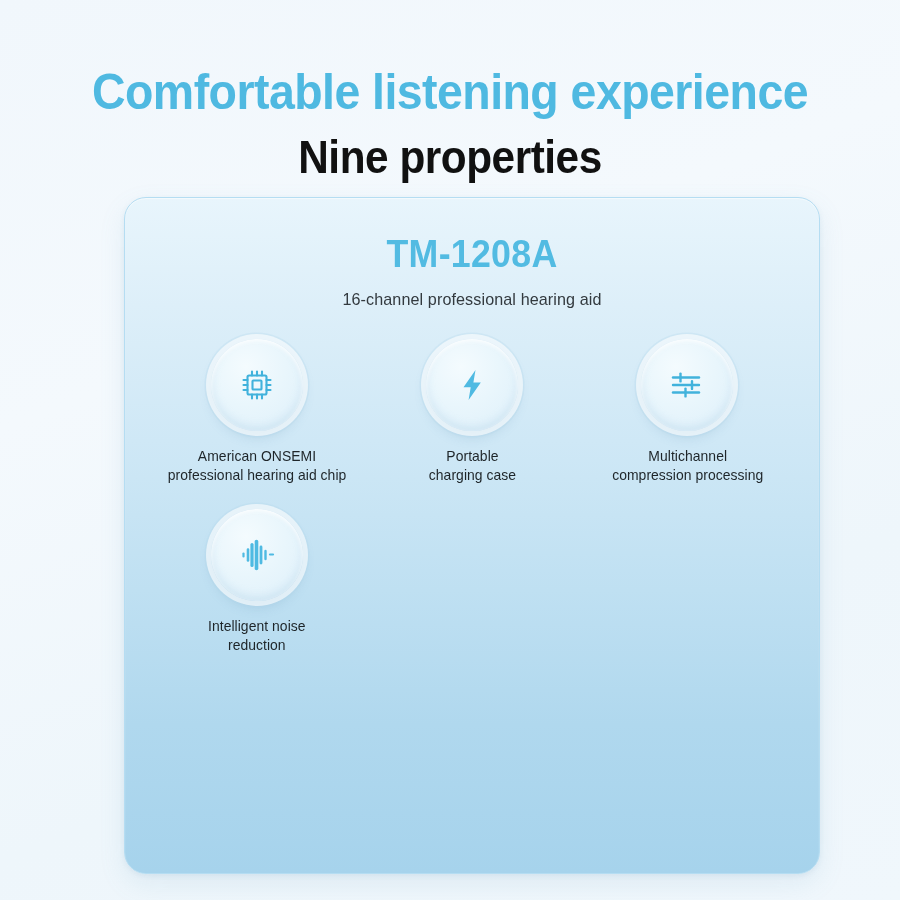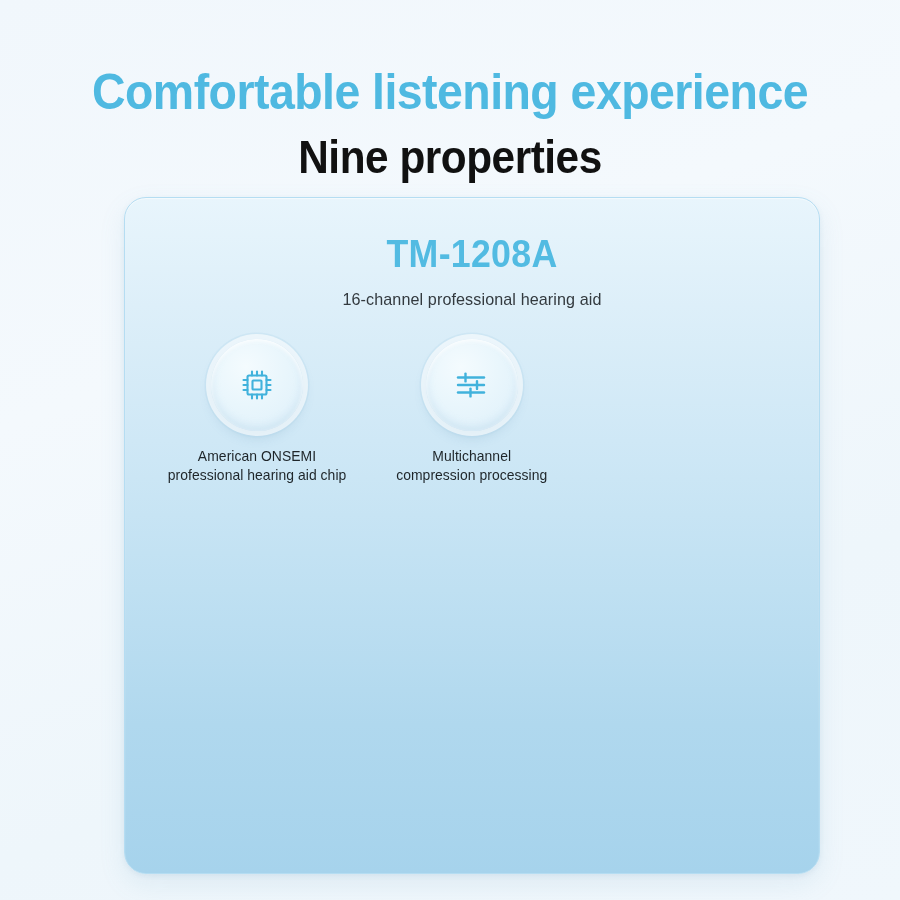--- a/index.html
+++ b/index.html
@@ -171,36 +171,64 @@
             <path d="M29.5 15h4M29.5 20h4M29.5 25h4"></path>
           </svg>
         </span>
       </div>
       <div class="caption">American ONSEMI
 professional hearing aid chip</div>
     </div>
 
 
 
+    <div class="feature">
+      <div class="circle">
+        <span>
+          <svg width="40" height="40" viewBox="0 0 40 40">
+            <path d="M23.5 5 11.5 22.2h7.2L16.6 35 28.8 17.4h-7.4z" fill="#4fbae2"></path>
+          </svg>
+        </span>
+      </div>
+      <div class="caption">Portable
+charging case</div>
+    </div>
 
     <div class="feature">
       <div class="circle">
         <span>
           <svg width="40" height="40" viewBox="0 0 40 40" fill="none" stroke="#41b2dc" stroke-width="2.4" stroke-linecap="round">
             <path d="M6 12.5h26"></path>
             <path d="M13.5 8.6v7.8"></path>
             <path d="M6 20h26"></path>
             <path d="M25 16.1v7.8"></path>
             <path d="M6 27.5h26"></path>
             <path d="M18.5 23.6v7.8"></path>
           </svg>
         </span>
       </div>
       <div class="caption">Multichannel
 compression processing</div>
     </div>
 
 
 
+    <div class="feature">
+      <div class="circle">
+        <span>
+          <svg width="40" height="40" viewBox="0 0 40 40" fill="none" stroke="#4fbae2" stroke-linecap="round">
+            <path d="M6.5 18.5v3" stroke-width="2.2"></path>
+            <path d="M11 14.5v11" stroke-width="2.6"></path>
+            <path d="M15 9.5v21" stroke-width="3.2"></path>
+            <path d="M19.5 6.5v27" stroke-width="3.6"></path>
+            <path d="M24 12v16" stroke-width="2.8"></path>
+            <path d="M28.5 16v8" stroke-width="2.4"></path>
+            <path d="M33 19.5h3" stroke-width="2.2"></path>
+          </svg>
+        </span>
+      </div>
+      <div class="caption">Intelligent noise
+reduction</div>
+    </div>
 
 
   </div>
 </div>
 
 </body></html>

